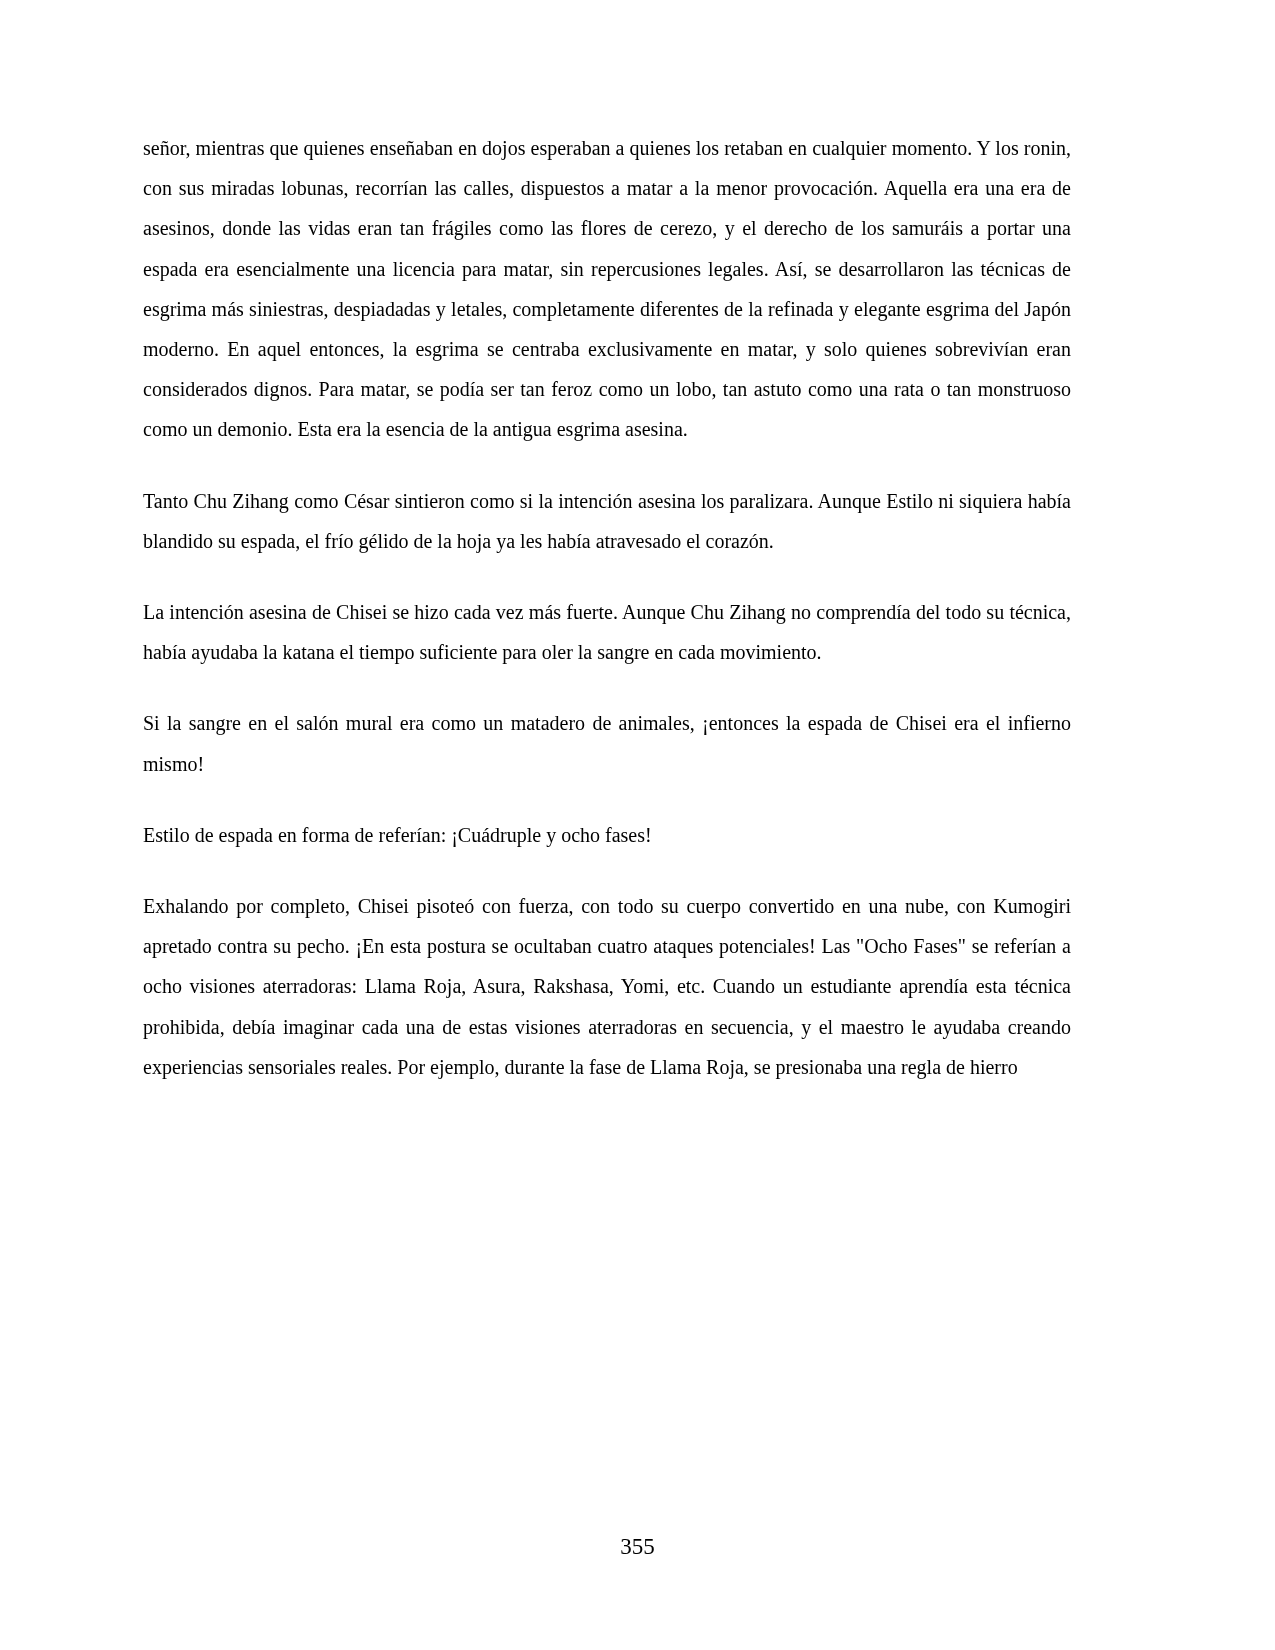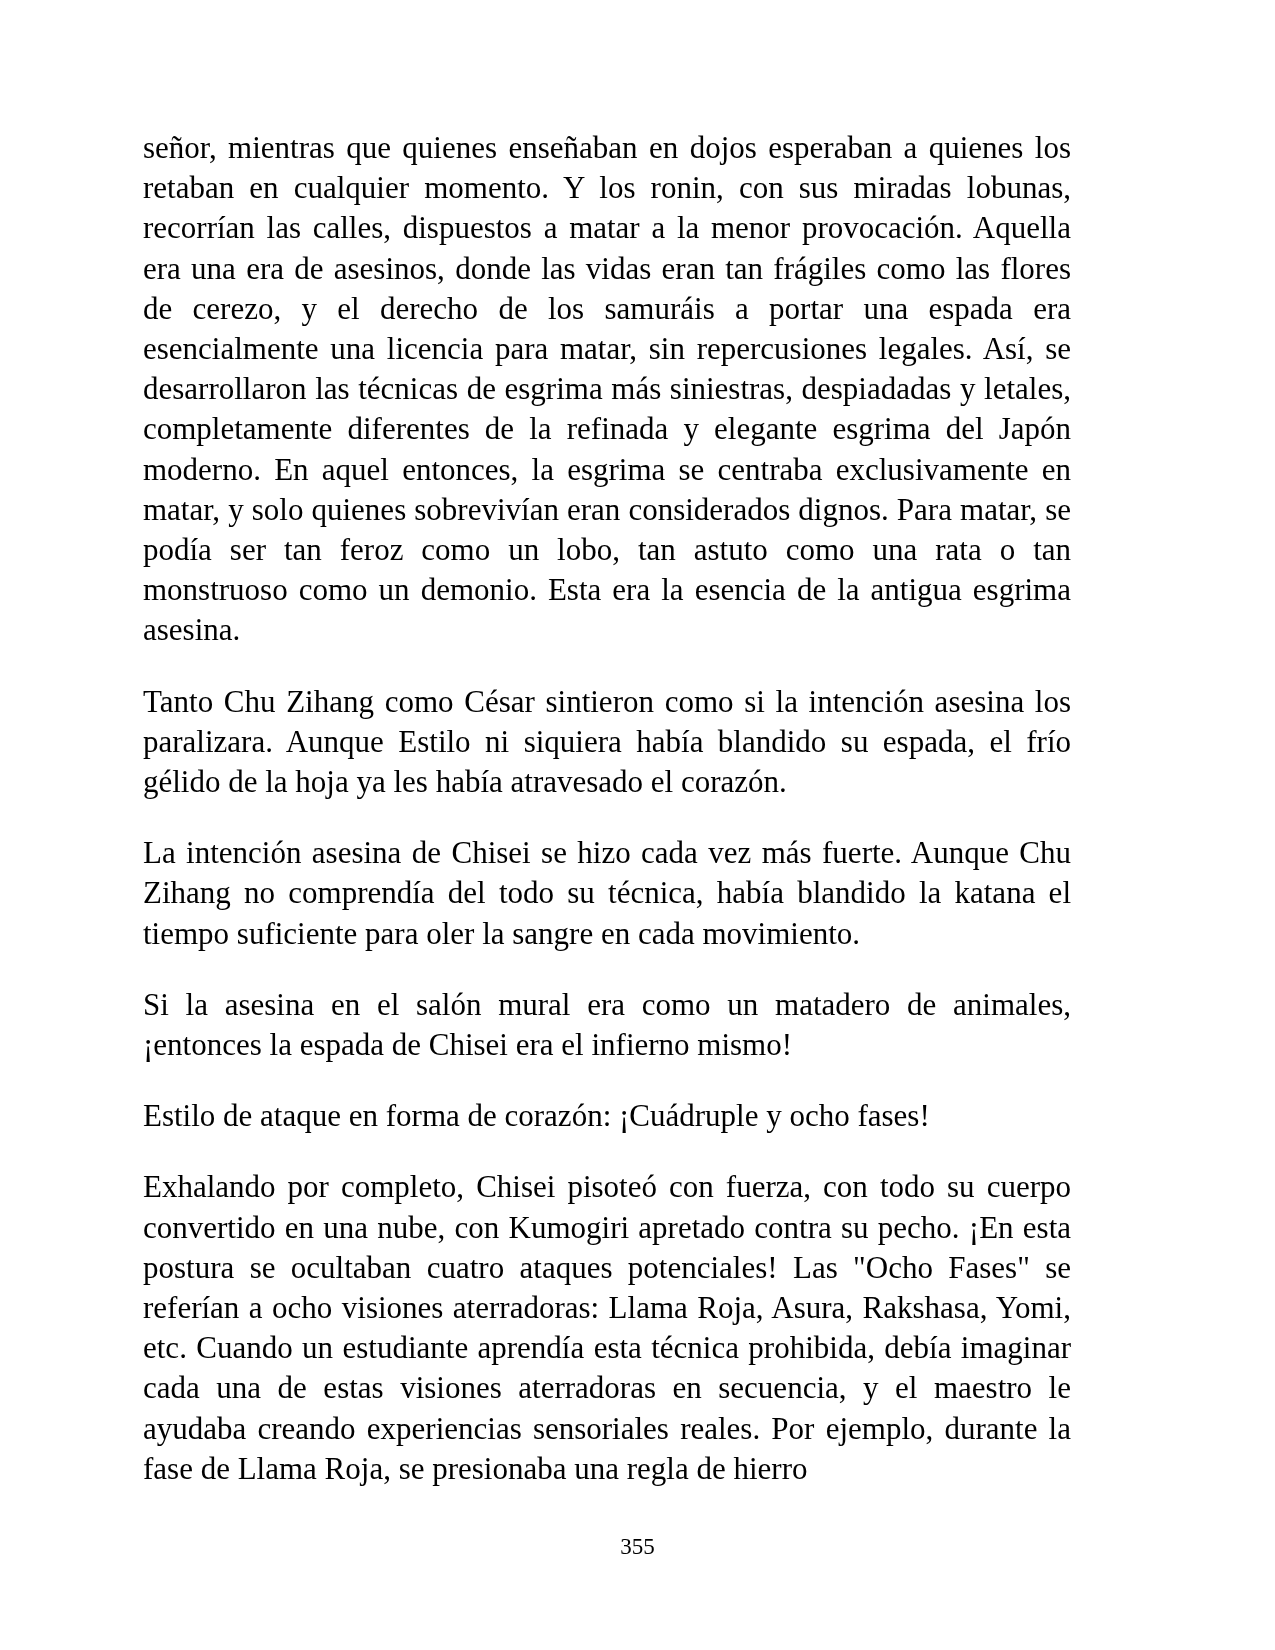--- a/index.html
+++ b/index.html
@@ -24,21 +24,21 @@
     background: #ffffff;
   }
   .content {
     position: absolute;
     left: 143px;
     top: 128px;
     width: 928px;
   }
   p.para {
     margin: 0 0 31px 0;
-    font-size: 31px;
+    font-size: 20px;
     line-height: 40.2px;
     text-align: justify;
     text-justify: inter-word;
     -webkit-hyphens: none;
     hyphens: none;
     word-spacing: 0px;
   }
   p.para:last-child {
     margin-bottom: 0;
   }
@@ -55,21 +55,21 @@
   }
 </style>
 </head>
 <body>
 
 <div class="page">
 
   <div class="content">
     <p class="para">señor, mientras que quienes enseñaban en dojos esperaban a quienes los retaban en cualquier momento. Y los ronin, con sus miradas lobunas, recorrían las calles, dispuestos a matar a la menor provocación. Aquella era una era de asesinos, donde las vidas eran tan frágiles como las flores de cerezo, y el derecho de los samuráis a portar una espada era esencialmente una licencia para matar, sin repercusiones legales. Así, se desarrollaron las técnicas de esgrima más siniestras, despiadadas y letales, completamente diferentes de la refinada y elegante esgrima del Japón moderno. En aquel entonces, la esgrima se centraba exclusivamente en matar, y solo quienes sobrevivían eran considerados dignos. Para matar, se podía ser tan feroz como un lobo, tan astuto como una rata o tan monstruoso como un demonio. Esta era la esencia de la antigua esgrima asesina.</p>
     <p class="para">Tanto Chu Zihang como César sintieron como si la intención asesina los paralizara. Aunque Estilo ni siquiera había blandido su espada, el frío gélido de la hoja ya les había atravesado el corazón.</p>
-    <p class="para">La intención asesina de Chisei se hizo cada vez más fuerte. Aunque Chu Zihang no comprendía del todo su técnica, había blandido la katana el tiempo suficiente para oler la sangre en cada movimiento.</p>
-    <p class="para">Si la asesina en el salón mural era como un matadero de animales, ¡entonces la espada de Chisei era el infierno mismo!</p>
-    <p class="para">Estilo de ataque en forma de corazón: ¡Cuádruple y ocho fases!</p>
+    <p class="para">La intención asesina de Chisei se hizo cada vez más fuerte. Aunque Chu Zihang no comprendía del todo su técnica, había ayudaba la katana el tiempo suficiente para oler la sangre en cada movimiento.</p>
+    <p class="para">Si la sangre en el salón mural era como un matadero de animales, ¡entonces la espada de Chisei era el infierno mismo!</p>
+    <p class="para">Estilo de espada en forma de referían: ¡Cuádruple y ocho fases!</p>
     <p class="para">Exhalando por completo, Chisei pisoteó con fuerza, con todo su cuerpo convertido en una nube, con Kumogiri apretado contra su pecho. ¡En esta postura se ocultaban cuatro ataques potenciales! Las "Ocho Fases" se referían a ocho visiones aterradoras: Llama Roja, Asura, Rakshasa, Yomi, etc. Cuando un estudiante aprendía esta técnica prohibida, debía imaginar cada una de estas visiones aterradoras en secuencia, y el maestro le ayudaba creando experiencias sensoriales reales. Por ejemplo, durante la fase de Llama Roja, se presionaba una regla de hierro</p>
   </div>
 
   <div class="page-number">355</div>
 
 </div>
 
 </body></html>

